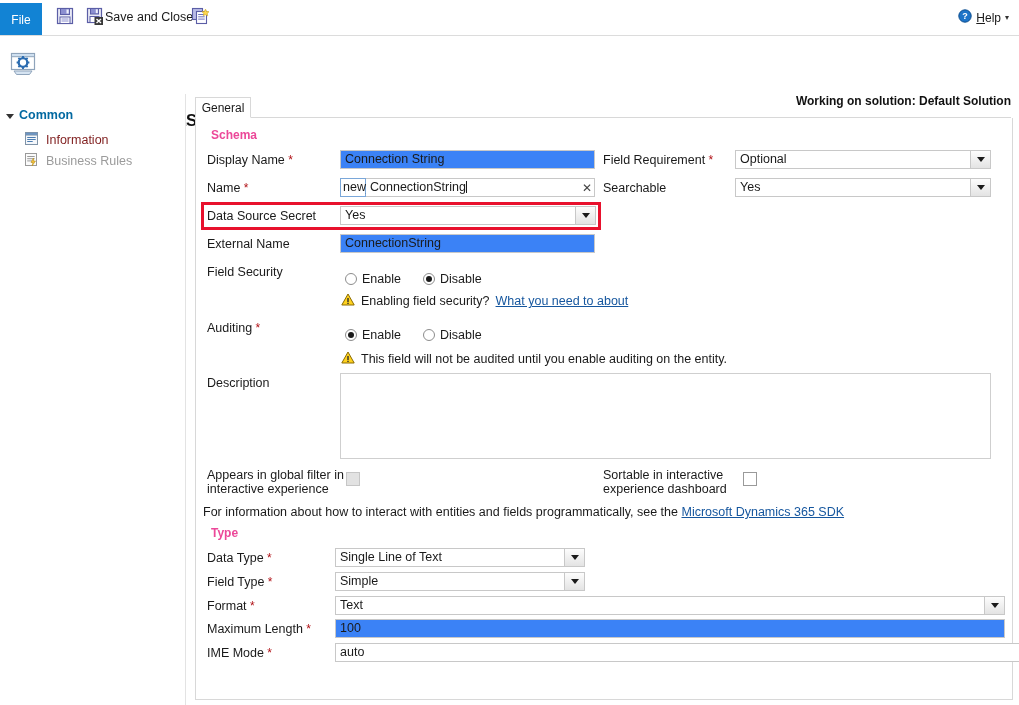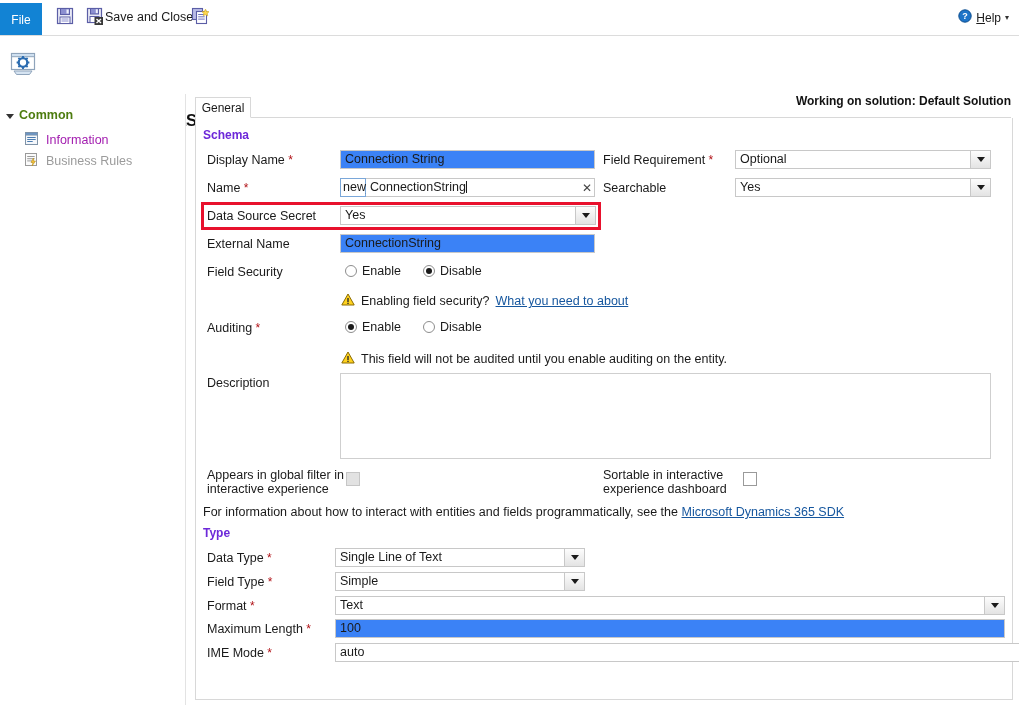--- a/index.html
+++ b/index.html
@@ -40,45 +40,45 @@
   .pagehead{position:absolute;left:0;top:36px;width:1019px;height:58px;background:#fff;}
   .pagehead-icon{position:absolute;left:10px;top:14px;}
   .pagehead-sub{position:absolute;left:41px;top:58px;font-size:12.5px;color:#3a3a3a;}
   .pagehead-title{position:absolute;left:41px;top:75px;font-size:16.5px;font-weight:bold;color:#111;letter-spacing:-0.1px;}
   .solution-note{position:absolute;right:8px;top:58px;font-size:12px;font-weight:bold;color:#111;}
 
   
   .leftnav{position:absolute;left:0;top:94px;width:185px;height:611px;background:#fff;}
   .nav-sep{position:absolute;left:185px;top:94px;width:1px;height:611px;background:#e3e3e3;}
   .nav-group{
-    position:absolute;left:6px;top:14px;font-size:12.5px;font-weight:bold;color:#4d7c0f;
+    position:absolute;left:6px;top:14px;font-size:12.5px;font-weight:bold;color:#0369a1;
     display:flex;align-items:center;gap:5px;cursor:pointer;
   }
   .tri{width:0;height:0;border-left:4px solid transparent;border-right:4px solid transparent;border-top:5px solid #333;margin-top:2px;}
   .nav-item{position:absolute;left:24px;display:flex;align-items:center;gap:7px;cursor:pointer;font-size:12.5px;}
   .nav-item.n1{top:37px;}
   .nav-item.n2{top:58px;}
-  .nav-item .lbl{color:#a21caf;}
+  .nav-item .lbl{color:#7f1d1d;}
   .nav-item.disabled .lbl{color:#9b9b9b;}
 
   
   .content{
     position:absolute;left:195px;top:118px;width:816px;height:581px;
     border:1px solid #d8d8d8;border-top:none;background:#fff;
   }
   .tabstrip{position:absolute;left:195px;top:97px;width:816px;height:21px;}
   .tab{
     position:absolute;left:0;top:0;width:56px;height:21px;
     border:1px solid #d8d8d8;border-bottom:1px solid #fff;background:#fff;
     font-size:12px;color:#1a1a1a;display:flex;align-items:center;justify-content:center;
     cursor:pointer;box-sizing:border-box;
   }
   .tabstrip .rest{position:absolute;left:56px;top:20px;width:760px;height:1px;background:#d8d8d8;}
 
-  .section-title{position:absolute;font-size:12px;font-weight:bold;color:#6d28d9;}
+  .section-title{position:absolute;font-size:12px;font-weight:bold;color:#ec4899;margin-left:8px;}
   .sec-schema{left:203px;top:128px;}
   .sec-type{left:203px;top:526px;}
 
   .flabel{position:absolute;font-size:12.5px;color:#1a1a1a;white-space:nowrap;}
   .req{color:#b01116;font-size:12px;}
 
   .inp{
     position:absolute;box-sizing:border-box;height:19px;
     border:1px solid #c8c8c8;background:#3b82f6;
     font-family:"Liberation Sans", sans-serif;font-size:12.5px;color:#1a1a1a;
@@ -116,21 +116,21 @@
     position:absolute;font-size:12px;color:#444;cursor:pointer;line-height:1;
   }
 
   
   .annot{
     position:absolute;left:201px;top:202px;width:400px;height:28px;
     border:3px solid #e8112d;box-sizing:border-box;pointer-events:none;
   }
 
   
-  .radio-row{position:absolute;display:flex;align-items:center;gap:0;}
+  .radio-row{position:absolute;display:flex;align-items:center;gap:0;margin-top:8px;}
   .radio{display:flex;align-items:center;gap:5px;cursor:pointer;font-size:12.5px;}
   .rad{
     width:12px;height:12px;border-radius:50%;border:1px solid #8d8d8d;background:#fff;
     box-sizing:border-box;display:flex;align-items:center;justify-content:center;
   }
   .rad.on::after{content:"";width:6px;height:6px;border-radius:50%;background:#1a1a1a;}
 
   
   .warn{position:absolute;display:flex;align-items:center;gap:6px;font-size:12.5px;color:#1a1a1a;}
   .warn a{color:#15569e;text-decoration:underline;cursor:pointer;}

